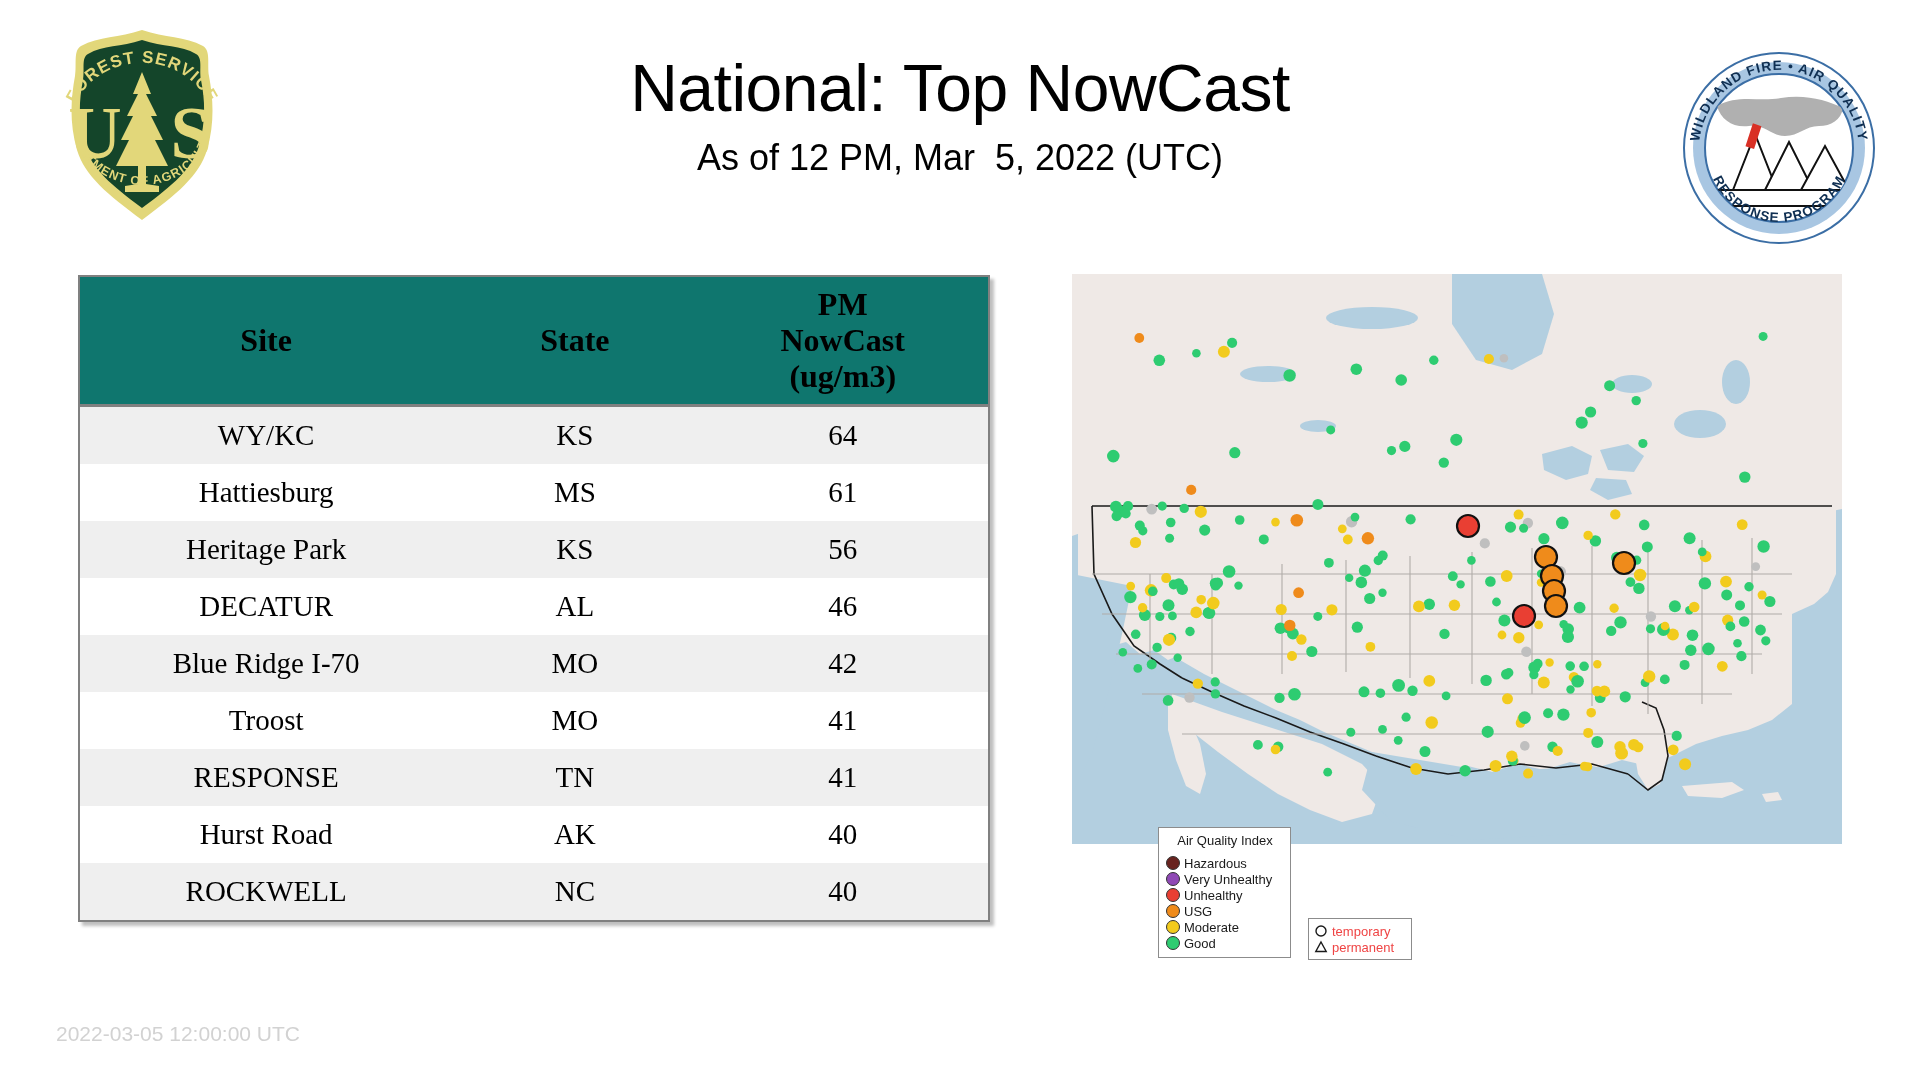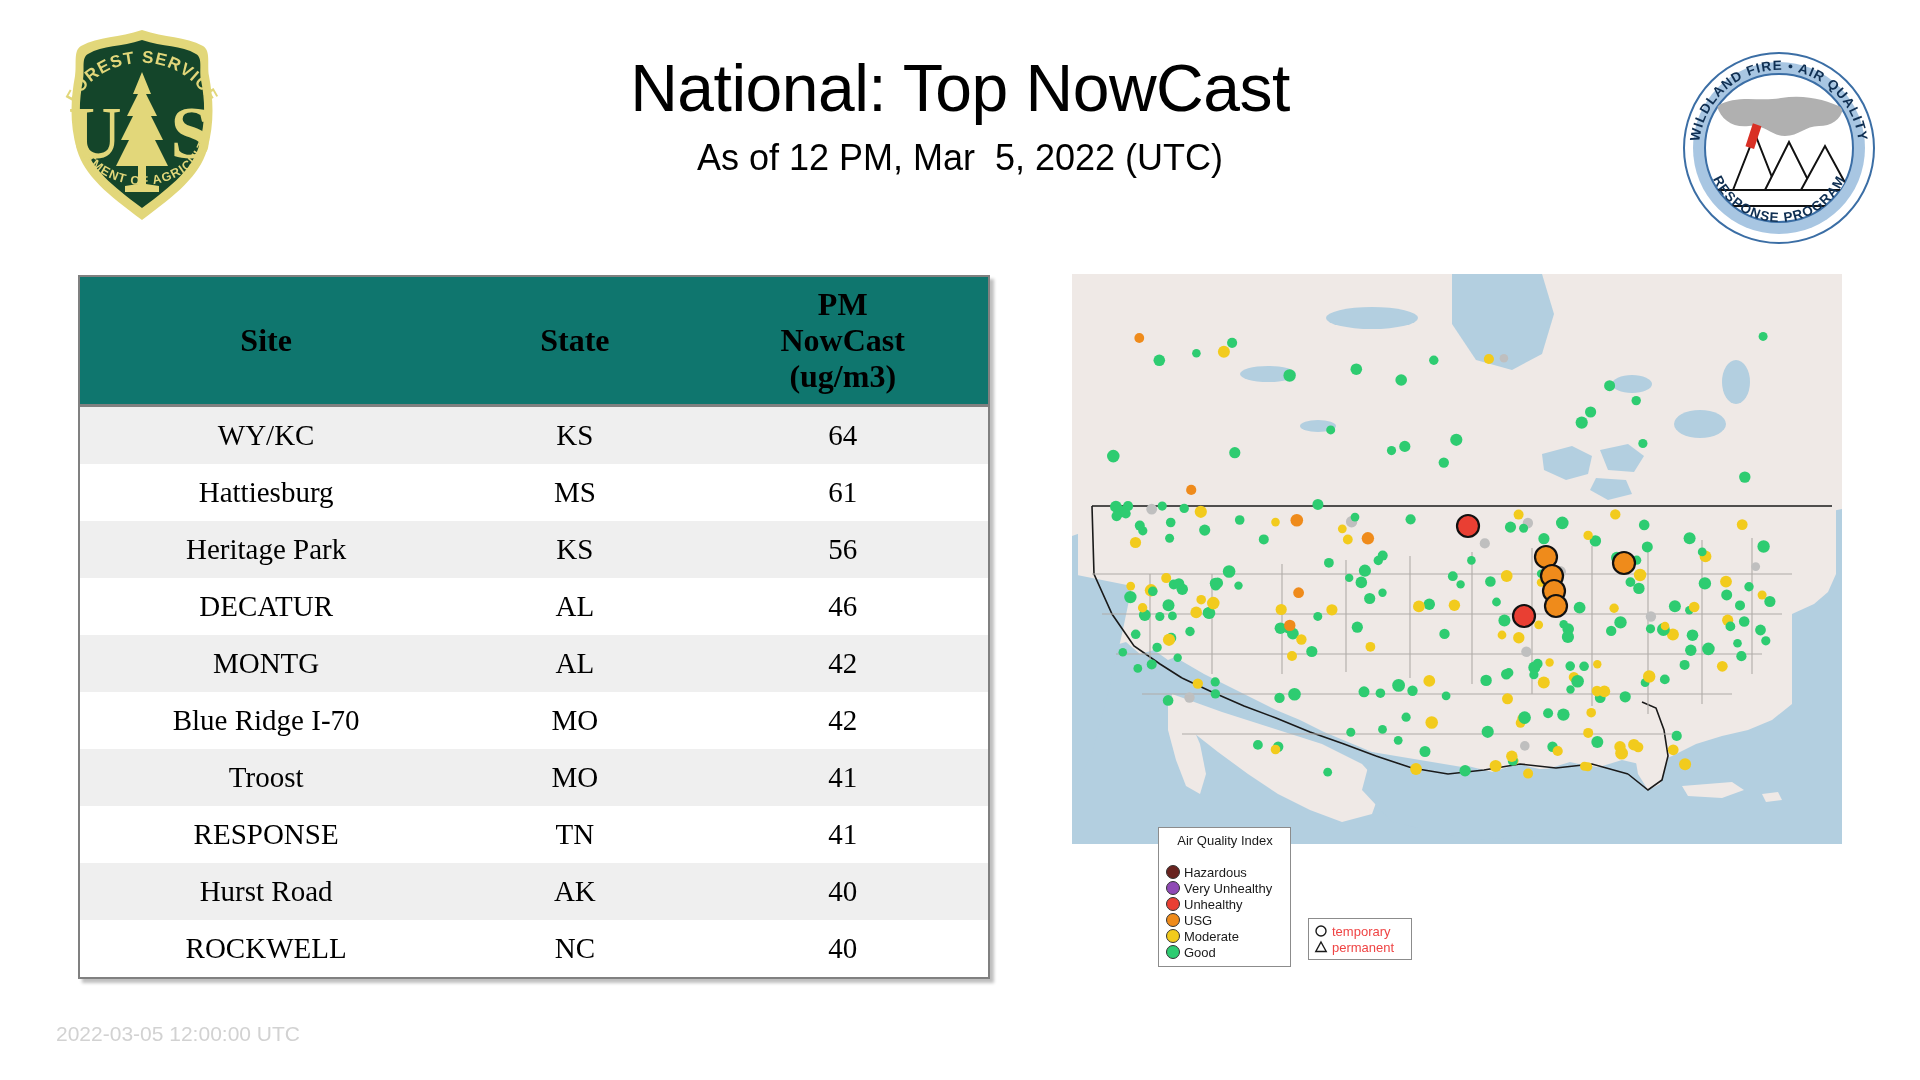--- a/index.html
+++ b/index.html
@@ -136,21 +136,21 @@
     background: #ffffff;
     border: 1px solid #8c8c8c;
     padding: 5px 6px 6px 7px;
     box-sizing: border-box;
     font-family: "Liberation Sans", sans-serif;
   }
   #aqi-legend .legend-title {
     font-size: 13px;
     color: #1a1a1a;
     text-align: center;
-    margin-bottom: 16px;
+    margin-bottom: 7px;
     white-space: pre;
   }
   #aqi-legend .legend-row {
     display: flex;
     align-items: center;
     gap: 4px;
     height: 16px;
   }
   #aqi-legend .swatch {
     width: 12px; height: 12px;
@@ -290,25 +290,20 @@
         </tr>
         <tr>
           <td>Heritage Park</td>
           <td>KS</td>
           <td>56</td>
         </tr>
         <tr>
           <td>DECATUR</td>
           <td>AL</td>
           <td>46</td>
-        </tr>
-        <tr>
-          <td>MONTG</td>
-          <td>AL</td>
-          <td>42</td>
         </tr>
         <tr>
           <td>Blue Ridge I-70</td>
           <td>MO</td>
           <td>42</td>
         </tr>
         <tr>
           <td>Troost</td>
           <td>MO</td>
           <td>41</td>

